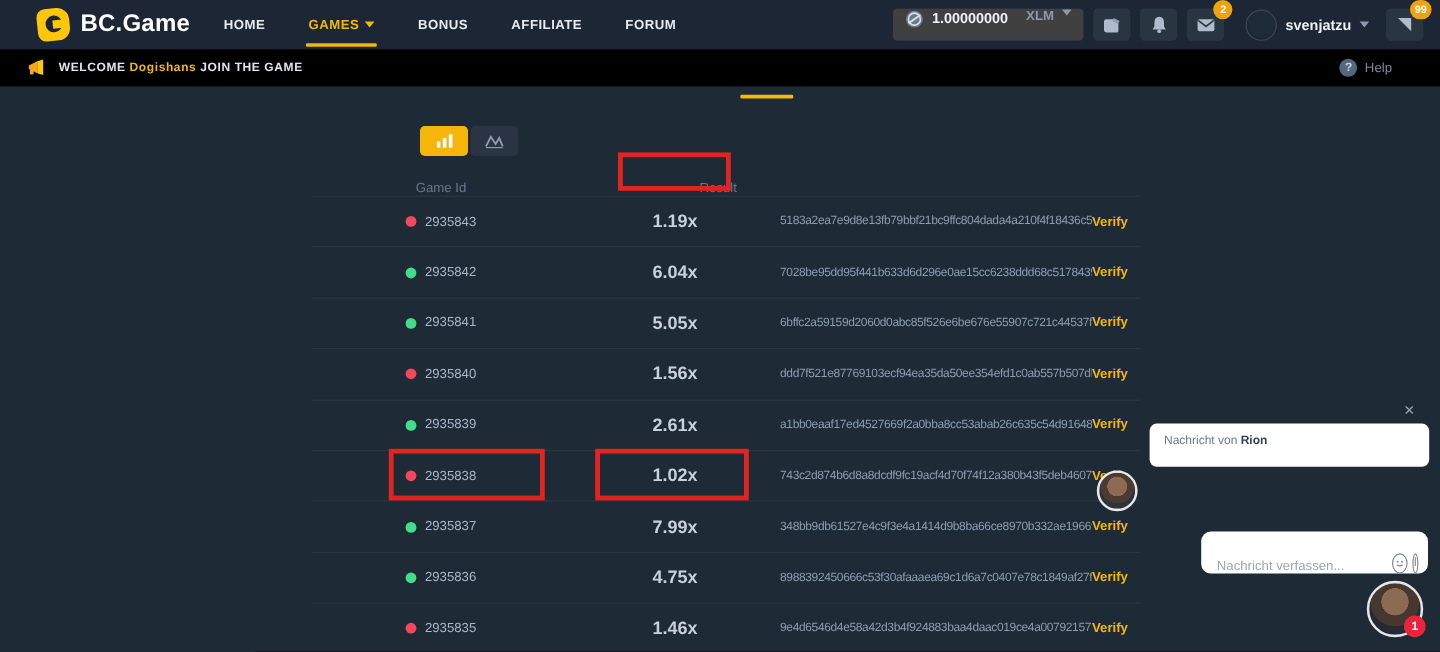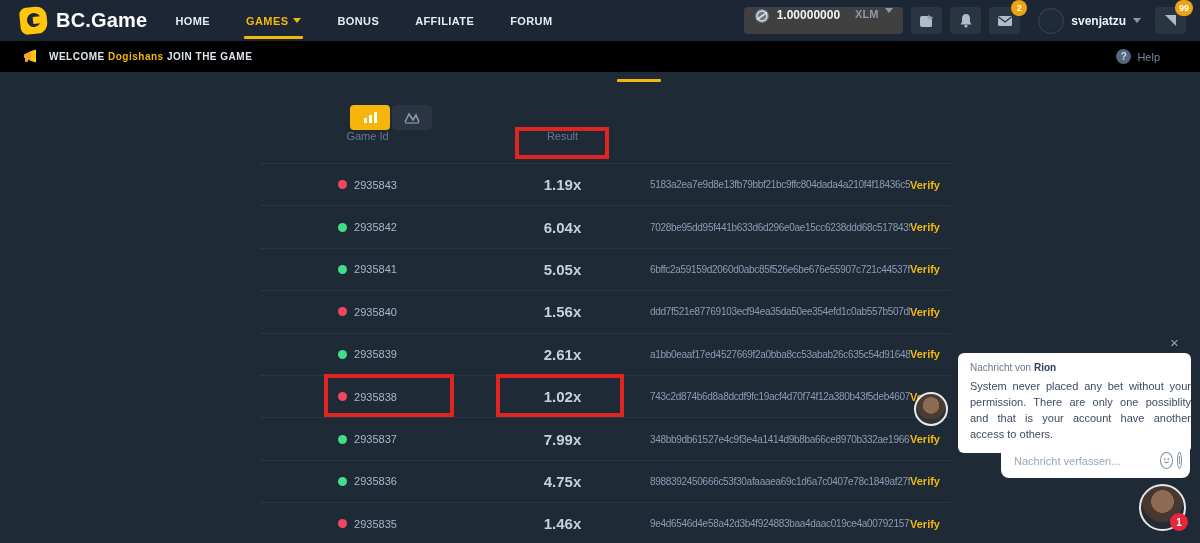--- a/index.html
+++ b/index.html
@@ -2,21 +2,21 @@
 <html><head>
 <meta charset="utf-8">
 <style>
   * { margin:0; padding:0; box-sizing:border-box; }
   html,body { background:#10161f; }
   body { font-family:"Liberation Sans", sans-serif; }
   #screen { position:relative; width:1200px; height:543px; overflow:hidden; background:#1f2a37; }
 
   
   .header { position:absolute; left:0; top:0; width:1200px; height:41px; background:#1d2634; display:flex; align-items:center; z-index:5; }
-  .logo-wrap { display:flex; align-items:center; gap:9px; padding-left:20px; }
+  .logo-wrap { display:flex; align-items:center; gap:9px; padding-left:31px; }
   .logo-ico { position:relative; width:27px; height:27px; background:#ffc60b; border-radius:7px 10px 10px 7px; transform:rotate(-6deg); }
   .logo-ico::before { content:""; position:absolute; left:7px; top:6px; width:14px; height:14px; background:#1d2634; border-radius:50%; }
   .logo-ico::after { content:""; position:absolute; left:13px; top:10px; width:12px; height:7px; background:#ffc60b; }
   .brand { color:#fff; font-size:20px; font-weight:bold; letter-spacing:.2px; }
   .nav { display:flex; align-items:center; gap:36px; margin-left:28px; height:41px; }
   .nav-item { position:relative; display:flex; align-items:center; gap:5px; height:41px; color:#e6ebf2; font-size:11px; font-weight:bold; letter-spacing:.4px; cursor:pointer; }
   .nav-item.active { color:#f0b90b; }
   .nav-item.active::after { content:""; position:absolute; left:-2px; right:-2px; bottom:2px; height:3px; background:#f0b90b; border-radius:1px; }
   .caret { width:0; height:0; border-left:4px solid transparent; border-right:4px solid transparent; border-top:5px solid #f0b90b; }
   .hdr-right { margin-left:auto; display:flex; align-items:center; gap:8px; padding-right:14px; }
@@ -39,21 +39,21 @@
   .help-ico { width:15px; height:15px; border-radius:50%; background:#55677c; color:#cfd9e4; font-size:10px; font-weight:bold; display:flex; align-items:center; justify-content:center; }
   .help-label { color:#77889c; font-size:11px; }
 
   
   .tab-dash { position:absolute; left:617px; top:79px; width:44px; height:3px; background:#f0b90b; border-radius:1px; }
   .toggle-group { position:absolute; left:350px; top:105px; display:flex; gap:2px; }
   .tgl { width:40px; height:25px; border-radius:4px; display:flex; align-items:center; justify-content:center; cursor:pointer; background:#2a3442; }
   .tgl.active { background:#f5b50a; }
 
   .history-table { position:absolute; left:260px; top:130px; width:690px; }
-  .t-head { display:flex; height:33px; align-items:flex-start; color:#67788f; font-size:11px; }
+  .t-head { display:flex; height:33px; align-items:flex-end; color:#67788f; font-size:11px;gap:36px; }
   .t-row { display:flex; height:42.4px; align-items:center; border-top:1px solid #2b3645; }
   .c1 { flex:0 0 215px; display:flex; align-items:center; justify-content:center; gap:7px; }
   .c2 { flex:0 0 175px; text-align:center; }
   .c3 { flex:0 0 260px; text-align:center; overflow:hidden; white-space:nowrap; }
   .c4 { flex:0 0 40px; }
   .dot { width:9px; height:9px; border-radius:50%; }
   .dot.red { background:#f4475f; }
   .dot.green { background:#43dc8a; }
   .gid { color:#a9b6c8; font-size:11px; }
   .res { color:#c7d1dd; font-size:15px; font-weight:bold; }
@@ -67,21 +67,21 @@
   .anno-row-result { left:496px; top:374px; width:128px; height:43px; }
 
   
   .chat-close { position:absolute; left:1170px; top:335px; color:#93a3b6; font-size:15px; line-height:15px; cursor:pointer; z-index:10; }
   .chat-card { position:absolute; left:958px; top:353px; width:233px; background:#fff; border-radius:6px; padding:9px 0 10px 12px; z-index:9; }
   .chat-from { font-size:10px; color:#6a7a8d; margin-bottom:6px; }
   .chat-from b { color:#31415a; }
   .chat-body { font-size:11px; color:#3d4c63; line-height:1.45; text-align:justify; }
   .avatar-mid { position:absolute; left:914px; top:392px; width:34px; height:34px; border-radius:50%; z-index:9;
     background:radial-gradient(circle at 50% 38%, #8d6b52 0 34%, #4a3b33 35% 58%, #2e343c 59% 100%), #d8d8d8; border:2px solid #e9e9e9; }
-  .chat-input-wrap { position:absolute; left:1001px; top:443px; width:189px; height:35px; background:#fff; border-radius:8px; display:flex; align-items:center; padding:0 8px 0 13px; z-index:9; }
+  .chat-input-wrap { position:absolute; left:1001px; top:443px; width:189px; height:35px; background:#fff; border-radius:8px; display:flex; align-items:flex-end; padding:0 8px 0 13px; z-index:9; }
   .chat-input { flex:1; border:none; outline:none; font-size:11px; color:#44525f; background:transparent; font-family:"Liberation Sans",sans-serif; }
   .chat-input::placeholder { color:#9aa7b5; }
   .mini-circle { width:17px; height:17px; border-radius:50%; border:1.4px solid #7d8a99; display:flex; align-items:center; justify-content:center; margin-left:4px; cursor:pointer; color:#7d8a99; font-size:10px; }
   .avatar-big { position:absolute; left:1139px; top:484px; width:47px; height:47px; border-radius:50%; z-index:9;
     background:radial-gradient(circle at 50% 36%, #8d6b52 0 32%, #463830 33% 58%, #252b33 59% 100%), #d8d8d8; border:2px solid #e6e6e6; }
   .avatar-big .badge-red { position:absolute; right:-4px; bottom:-2px; width:18px; height:18px; border-radius:50%; background:#e8253b; color:#fff; font-size:10px; font-weight:bold; display:flex; align-items:center; justify-content:center; }
 </style>
 </head>
 <body>
 
@@ -297,21 +297,20 @@
   <div class="anno anno-result-header"></div>
   <div class="anno anno-row-id"></div>
   <div class="anno anno-row-result"></div>
 
   <div class="chat-close">×</div>
   <div class="avatar-mid"></div>
   <div class="chat-card">
     <div class="chat-from">
       <span>Nachricht von </span><b>Rion</b>
     </div>
-    <div class="chat-body">System never placed any bet without your permission. There are only one possiblity and that is your account have another access to others.</div>
   </div>
   <div class="chat-input-wrap">
     <input class="chat-input" type="text" placeholder="Nachricht verfassen..." style="">
     <span class="mini-circle">
       <svg width="11" height="11" viewBox="0 0 12 12">
           <circle cx="4" cy="4.5" r="0.9" fill="#7d8a99"></circle>
           <circle cx="8" cy="4.5" r="0.9" fill="#7d8a99"></circle>
           <path d="M3.4 7.2 Q6 9.4 8.6 7.2" fill="none" stroke="#7d8a99" stroke-width="1.1"></path>
         </svg>
     </span>

